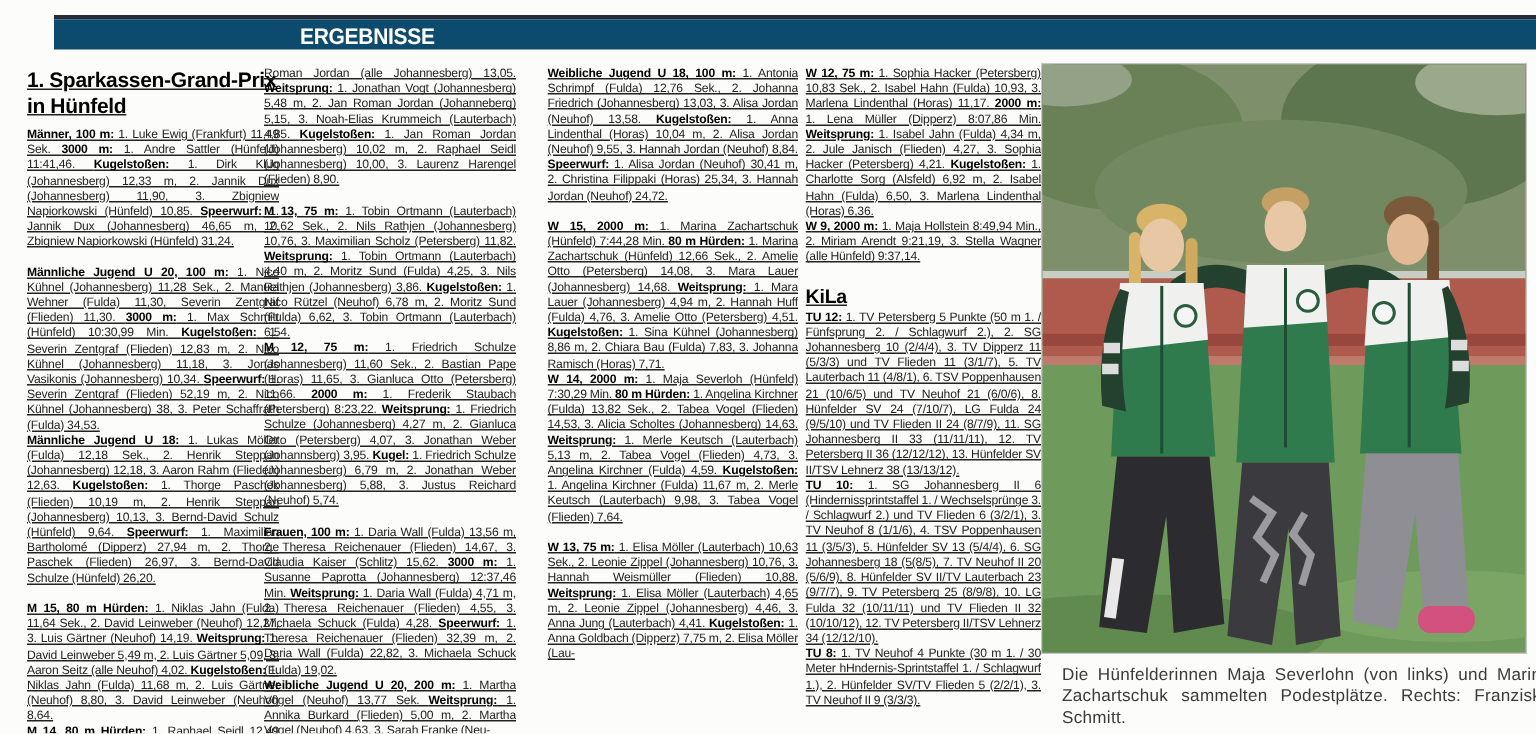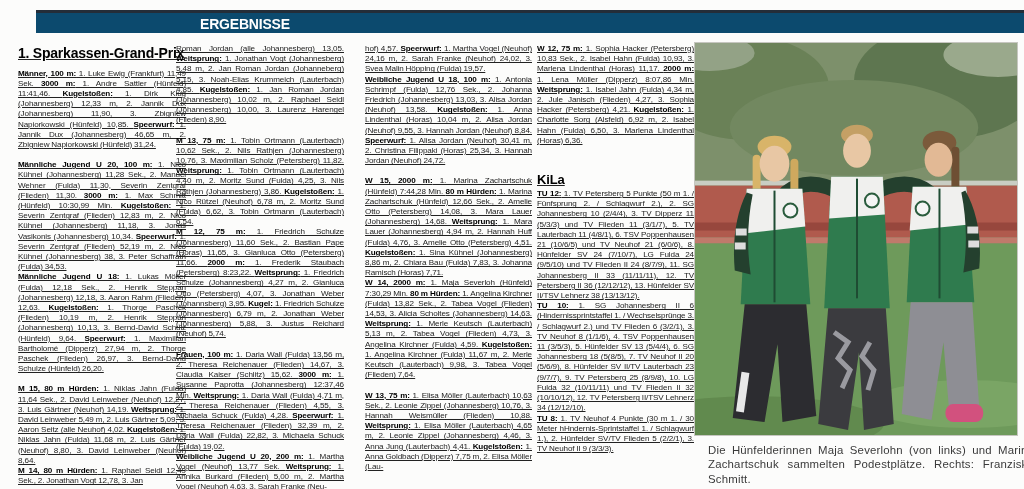--- a/index.html
+++ b/index.html
@@ -25,21 +25,21 @@
   .col-4{left:537px;width:157px;}
   .para{margin:0;}
   .para .b{font-weight:bold;color:#000;}
   .gap{height:10px;}
   .art-title{
     font-size:14px;line-height:16.5px;font-weight:bold;color:#000;
     margin:1px 0 7px 0;text-align:left;letter-spacing:-0.2px;
   }
   .sec-heading{
     font-size:13px;line-height:15px;font-weight:bold;color:#000;
-    margin:16px 0 2px 0;text-align:left;
+    margin:3px 0 2px 0;text-align:left;
   }
   .photo-frame{
     position:absolute;left:694px;top:42px;width:324px;height:394px;
     border:1px solid #c6c6c0;box-sizing:border-box;background:#7d906b;
   }
   .photo-frame svg{display:block;width:100%;height:100%;}
   .caption{
     position:absolute;left:708px;top:443px;width:326px;
     font-size:11.4px;line-height:14.4px;letter-spacing:0.2px;color:#3a3a3a;
     text-align:justify;
@@ -49,49 +49,50 @@
 <body>
 
 <div class="banner-rule"></div>
 <div class="banner">
   <span class="banner-title">ERGEBNISSE</span>
 </div>
 
 <div class="col col-1">
     <div class="art-title">
       <div>1. Sparkassen-Grand-Prix</div>
+      <div>in Hünfeld</div>
     </div>
     <p class="para"><span class="b">Männer, 100 m:</span><span> 1. Luke Ewig (Frankfurt) 11,49 Sek. </span><span class="b">3000 m:</span><span> 1. Andre Sattler (Hünfeld) 11:41,46. </span><span class="b">Kugelstoßen:</span><span> 1. Dirk Klug (Johannesberg) 12,33 m, 2. Jannik Dux (Johannesberg) 11,90, 3. Zbigniew Napiorkowski (Hünfeld) 10,85. </span><span class="b">Speerwurf:</span><span> 1. Jannik Dux (Johannesberg) 46,65 m, 2. Zbigniew Napiorkowski (Hünfeld) 31,24.</span></p>
     <div class="gap"></div>
     <p class="para"><span class="b">Männliche Jugend U 20, 100 m:</span><span> 1. Nico Kühnel (Johannesberg) 11,28 Sek., 2. Manuel Wehner (Fulda) 11,30, Severin Zentgraf (Flieden) 11,30. </span><span class="b">3000 m:</span><span> 1. Max Schmitt (Hünfeld) 10:30,99 Min. </span><span class="b">Kugelstoßen:</span><span> 1. Severin Zentgraf (Flieden) 12,83 m, 2. Nico Kühnel (Johannesberg) 11,18, 3. Jonas Vasikonis (Johannesberg) 10,34. </span><span class="b">Speerwurf:</span><span> 1. Severin Zentgraf (Flieden) 52,19 m, 2. Nico Kühnel (Johannesberg) 38, 3. Peter Schaffrath (Fulda) 34,53.</span></p>
     <p class="para"><span class="b">Männliche Jugend U 18:</span><span> 1. Lukas Möller (Fulda) 12,18 Sek., 2. Henrik Steppan (Johannesberg) 12,18, 3. Aaron Rahm (Flieden) 12,63. </span><span class="b">Kugelstoßen:</span><span> 1. Thorge Paschek (Flieden) 10,19 m, 2. Henrik Steppan (Johannesberg) 10,13, 3. Bernd-David Schulz (Hünfeld) 9,64. </span><span class="b">Speerwurf:</span><span> 1. Maximilian Bartholomé (Dipperz) 27,94 m, 2. Thorge Paschek (Flieden) 26,97, 3. Bernd-David Schulze (Hünfeld) 26,20.</span></p>
     <div class="gap"></div>
     <p class="para"><span class="b">M 15, 80 m Hürden:</span><span> 1. Niklas Jahn (Fulda) 11,64 Sek., 2. David Leinweber (Neuhof) 12,27, 3. Luis Gärtner (Neuhof) 14,19. </span><span class="b">Weitsprung:</span><span> 1. David Leinweber 5,49 m, 2. Luis Gärtner 5,09, 3. Aaron Seitz (alle Neuhof) 4,02. </span><span class="b">Kugelstoßen:</span><span> 1. Niklas Jahn (Fulda) 11,68 m, 2. Luis Gärtner (Neuhof) 8,80, 3. David Leinweber (Neuhof) 8,64.</span></p>
     <p class="para"><span class="b">M 14, 80 m Hürden:</span><span> 1. Raphael Seidl 12,49 Sek., 2. Jonathan Vogt 12,78, 3. Jan</span></p>
   </div>
 <div class="col col-2">
     <p class="para"><span>Roman Jordan (alle Johannesberg) 13,05. </span><span class="b">Weitsprung:</span><span> 1. Jonathan Vogt (Johannesberg) 5,48 m, 2. Jan Roman Jordan (Johanneberg) 5,15, 3. Noah-Elias Krummeich (Lauterbach) 4,85. </span><span class="b">Kugelstoßen:</span><span> 1. Jan Roman Jordan (Johannesberg) 10,02 m, 2. Raphael Seidl (Johannesberg) 10,00, 3. Laurenz Harengel (Flieden) 8,90.</span></p>
     <div class="gap"></div>
     <p class="para"><span class="b">M 13, 75 m:</span><span> 1. Tobin Ortmann (Lauterbach) 10,62 Sek., 2. Nils Rathjen (Johannesberg) 10,76, 3. Maximilian Scholz (Petersberg) 11,82. </span><span class="b">Weitsprung:</span><span> 1. Tobin Ortmann (Lauterbach) 4,40 m, 2. Moritz Sund (Fulda) 4,25, 3. Nils Rathjen (Johannesberg) 3,86. </span><span class="b">Kugelstoßen:</span><span> 1. Nico Rützel (Neuhof) 6,78 m, 2. Moritz Sund (Fulda) 6,62, 3. Tobin Ortmann (Lauterbach) 6,54.</span></p>
     <p class="para"><span class="b">M 12, 75 m:</span><span> 1. Friedrich Schulze (Johannesberg) 11,60 Sek., 2. Bastian Pape (Horas) 11,65, 3. Gianluca Otto (Petersberg) 11,66. </span><span class="b">2000 m:</span><span> 1. Frederik Staubach (Petersberg) 8:23,22. </span><span class="b">Weitsprung:</span><span> 1. Friedrich Schulze (Johannesberg) 4,27 m, 2. Gianluca Otto (Petersberg) 4,07, 3. Jonathan Weber (Johannsberg) 3,95. </span><span class="b">Kugel:</span><span> 1. Friedrich Schulze (Johannesberg) 6,79 m, 2. Jonathan Weber (Johannesberg) 5,88, 3. Justus Reichard (Neuhof) 5,74.</span></p>
     <div class="gap"></div>
     <p class="para"><span class="b">Frauen, 100 m:</span><span> 1. Daria Wall (Fulda) 13,56 m, 2. Theresa Reichenauer (Flieden) 14,67, 3. Claudia Kaiser (Schlitz) 15,62. </span><span class="b">3000 m:</span><span> 1. Susanne Paprotta (Johannesberg) 12:37,46 Min. </span><span class="b">Weitsprung:</span><span> 1. Daria Wall (Fulda) 4,71 m, 2. Theresa Reichenauer (Flieden) 4,55, 3. Michaela Schuck (Fulda) 4,28. </span><span class="b">Speerwurf:</span><span> 1. Theresa Reichenauer (Flieden) 32,39 m, 2. Daria Wall (Fulda) 22,82, 3. Michaela Schuck (Fulda) 19,02.</span></p>
     <p class="para"><span class="b">Weibliche Jugend U 20, 200 m:</span><span> 1. Martha Vogel (Neuhof) 13,77 Sek. </span><span class="b">Weitsprung:</span><span> 1. Annika Burkard (Flieden) 5,00 m, 2. Martha Vogel (Neuhof) 4,63, 3. Sarah Franke (Neu-</span></p>
   </div>
 <div class="col col-3">
-    <p class="para"><span>hof) 4,57. </span><span class="b">Speerwurf:</span><span> 1. Martha Vogel (Neuhof) 24,16 m, 2. Sarah Franke (Neuhof) 24,02, 3. Svea Malin Höpping (Fulda) 19,57.</span></p>
     <p class="para"><span class="b">Weibliche Jugend U 18, 100 m:</span><span> 1. Antonia Schrimpf (Fulda) 12,76 Sek., 2. Johanna Friedrich (Johannesberg) 13,03, 3. Alisa Jordan (Neuhof) 13,58. </span><span class="b">Kugelstoßen:</span><span> 1. Anna Lindenthal (Horas) 10,04 m, 2. Alisa Jordan (Neuhof) 9,55, 3. Hannah Jordan (Neuhof) 8,84. </span><span class="b">Speerwurf:</span><span> 1. Alisa Jordan (Neuhof) 30,41 m, 2. Christina Filippaki (Horas) 25,34, 3. Hannah Jordan (Neuhof) 24,72.</span></p>
     <div class="gap"></div>
     <p class="para"><span class="b">W 15, 2000 m:</span><span> 1. Marina Zachartschuk (Hünfeld) 7:44,28 Min. </span><span class="b">80 m Hürden:</span><span> 1. Marina Zachartschuk (Hünfeld) 12,66 Sek., 2. Amelie Otto (Petersberg) 14,08, 3. Mara Lauer (Johannesberg) 14,68. </span><span class="b">Weitsprung:</span><span> 1. Mara Lauer (Johannesberg) 4,94 m, 2. Hannah Huff (Fulda) 4,76, 3. Amelie Otto (Petersberg) 4,51. </span><span class="b">Kugelstoßen:</span><span> 1. Sina Kühnel (Johannesberg) 8,86 m, 2. Chiara Bau (Fulda) 7,83, 3. Johanna Ramisch (Horas) 7,71.</span></p>
     <p class="para"><span class="b">W 14, 2000 m:</span><span> 1. Maja Severloh (Hünfeld) 7:30,29 Min. </span><span class="b">80 m Hürden:</span><span> 1. Angelina Kirchner (Fulda) 13,82 Sek., 2. Tabea Vogel (Flieden) 14,53, 3. Alicia Scholtes (Johannesberg) 14,63. </span><span class="b">Weitsprung:</span><span> 1. Merle Keutsch (Lauterbach) 5,13 m, 2. Tabea Vogel (Flieden) 4,73, 3. Angelina Kirchner (Fulda) 4,59. </span><span class="b">Kugelstoßen:</span><span> 1. Angelina Kirchner (Fulda) 11,67 m, 2. Merle Keutsch (Lauterbach) 9,98, 3. Tabea Vogel (Flieden) 7,64.</span></p>
     <div class="gap"></div>
     <p class="para"><span class="b">W 13, 75 m:</span><span> 1. Elisa Möller (Lauterbach) 10,63 Sek., 2. Leonie Zippel (Johannesberg) 10,76, 3. Hannah Weismüller (Flieden) 10,88. </span><span class="b">Weitsprung:</span><span> 1. Elisa Möller (Lauterbach) 4,65 m, 2. Leonie Zippel (Johannesberg) 4,46, 3. Anna Jung (Lauterbach) 4,41. </span><span class="b">Kugelstoßen:</span><span> 1. Anna Goldbach (Dipperz) 7,75 m, 2. Elisa Möller (Lau-</span></p>
   </div>
 <div class="col col-4">
     <p class="para"><span class="b">W 12, 75 m:</span><span> 1. Sophia Hacker (Petersberg) 10,83 Sek., 2. Isabel Hahn (Fulda) 10,93, 3. Marlena Lindenthal (Horas) 11,17. </span><span class="b">2000 m:</span><span> 1. Lena Müller (Dipperz) 8:07,86 Min. </span><span class="b">Weitsprung:</span><span> 1. Isabel Jahn (Fulda) 4,34 m, 2. Jule Janisch (Flieden) 4,27, 3. Sophia Hacker (Petersberg) 4,21. </span><span class="b">Kugelstoßen:</span><span> 1. Charlotte Sorg (Alsfeld) 6,92 m, 2. Isabel Hahn (Fulda) 6,50, 3. Marlena Lindenthal (Horas) 6,36.</span></p>
+    <p class="para"><span class="b">W 9, 2000 m:</span><span> 1. Maja Hollstein 8:49,94 Min., 2. Miriam Arendt 9:21,19, 3. Stella Wagner (alle Hünfeld) 9:37,14.</span></p>
     <div class="gap"></div>
     <div class="sec-heading">KiLa</div>
     <p class="para"><span class="b">TU 12:</span><span> 1. TV Petersberg 5 Punkte (50 m 1. / Fünfsprung 2. / Schlagwurf 2.), 2. SG Johannesberg 10 (2/4/4), 3. TV Dipperz 11 (5/3/3) und TV Flieden 11 (3/1/7), 5. TV Lauterbach 11 (4/8/1), 6. TSV Poppenhausen 21 (10/6/5) und TV Neuhof 21 (6/0/6), 8. Hünfelder SV 24 (7/10/7), LG Fulda 24 (9/5/10) und TV Flieden II 24 (8/7/9), 11. SG Johannesberg II 33 (11/11/11), 12. TV Petersberg II 36 (12/12/12), 13. Hünfelder SV II/TSV Lehnerz 38 (13/13/12).</span></p>
     <p class="para"><span class="b">TU 10:</span><span> 1. SG Johannesberg II 6 (Hindernissprintstaffel 1. / Wechselsprünge 3. / Schlagwurf 2.) und TV Flieden 6 (3/2/1), 3. TV Neuhof 8 (1/1/6), 4. TSV Poppenhausen 11 (3/5/3), 5. Hünfelder SV 13 (5/4/4), 6. SG Johannesberg 18 (5(8/5), 7. TV Neuhof II 20 (5/6/9), 8. Hünfelder SV II/TV Lauterbach 23 (9/7/7), 9. TV Petersberg 25 (8/9/8), 10. LG Fulda 32 (10/11/11) und TV Flieden II 32 (10/10/12), 12. TV Petersberg II/TSV Lehnerz 34 (12/12/10).</span></p>
     <p class="para"><span class="b">TU 8:</span><span> 1. TV Neuhof 4 Punkte (30 m 1. / 30 Meter hHndernis-Sprintstaffel 1. / Schlagwurf 1.), 2. Hünfelder SV/TV Flieden 5 (2/2/1), 3. TV Neuhof II 9 (3/3/3).</span></p>
   </div>
 
 <div class="photo-frame">
   <svg viewBox="0 0 324 393" preserveAspectRatio="none">
 

